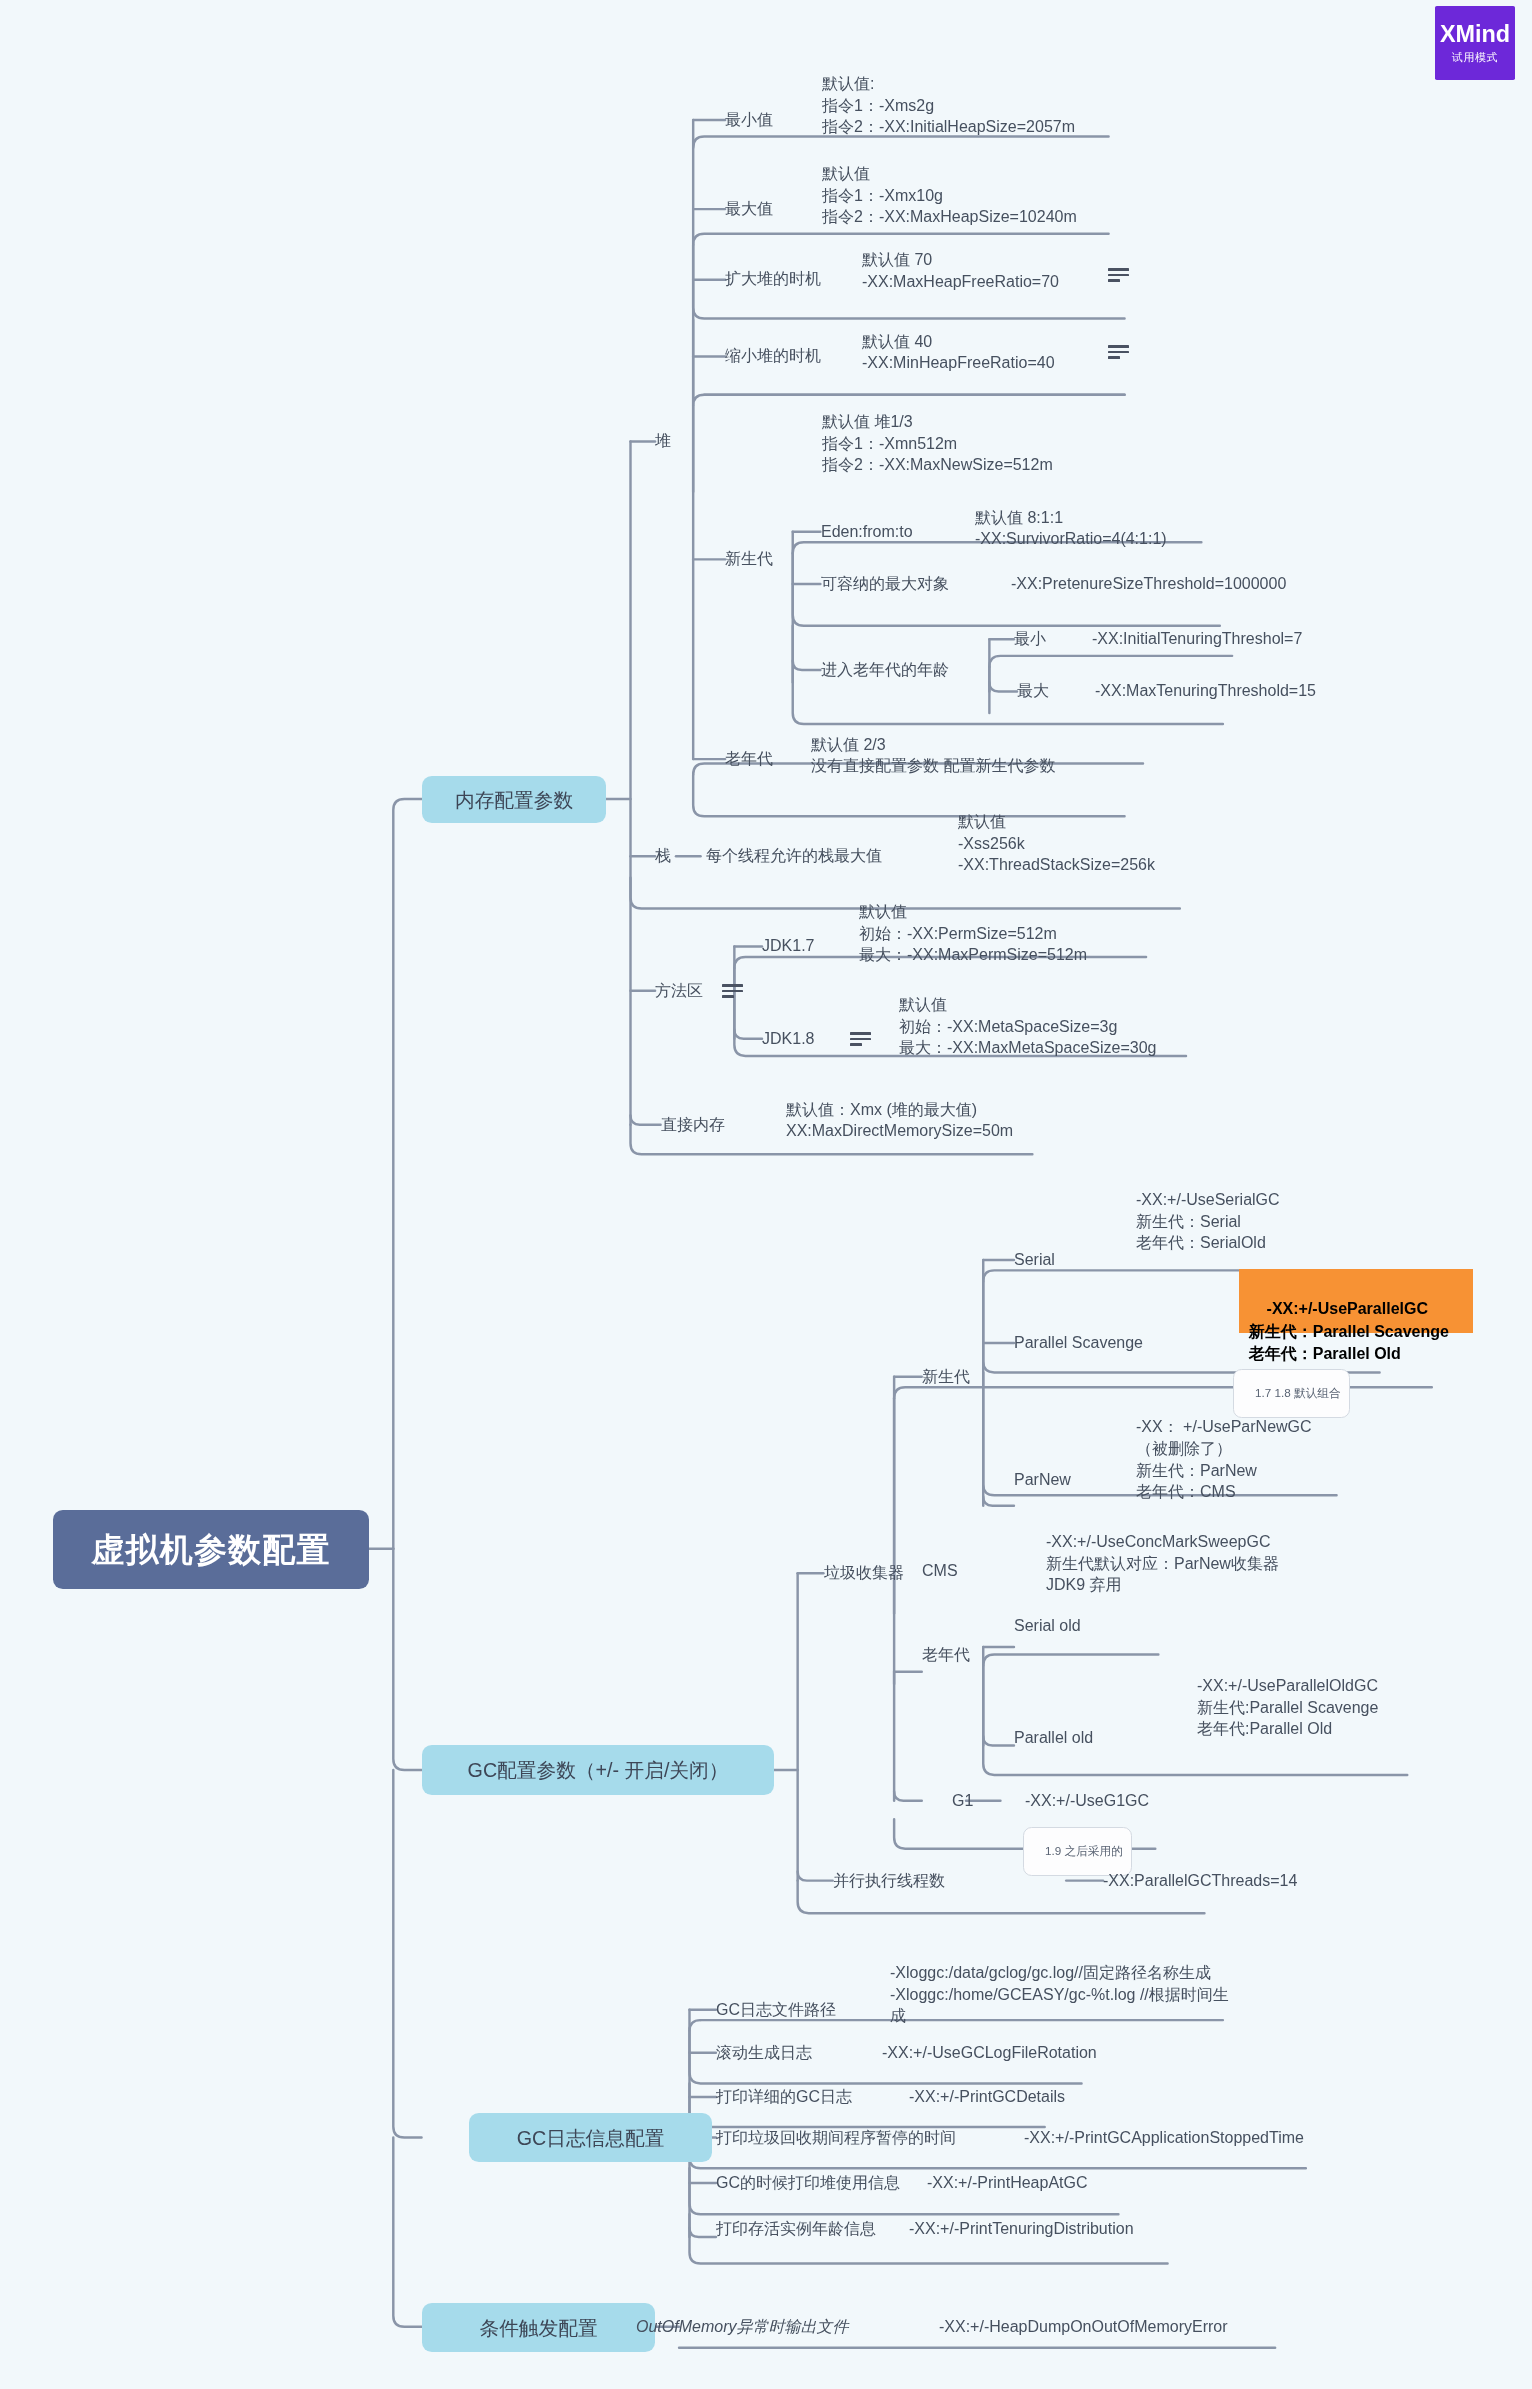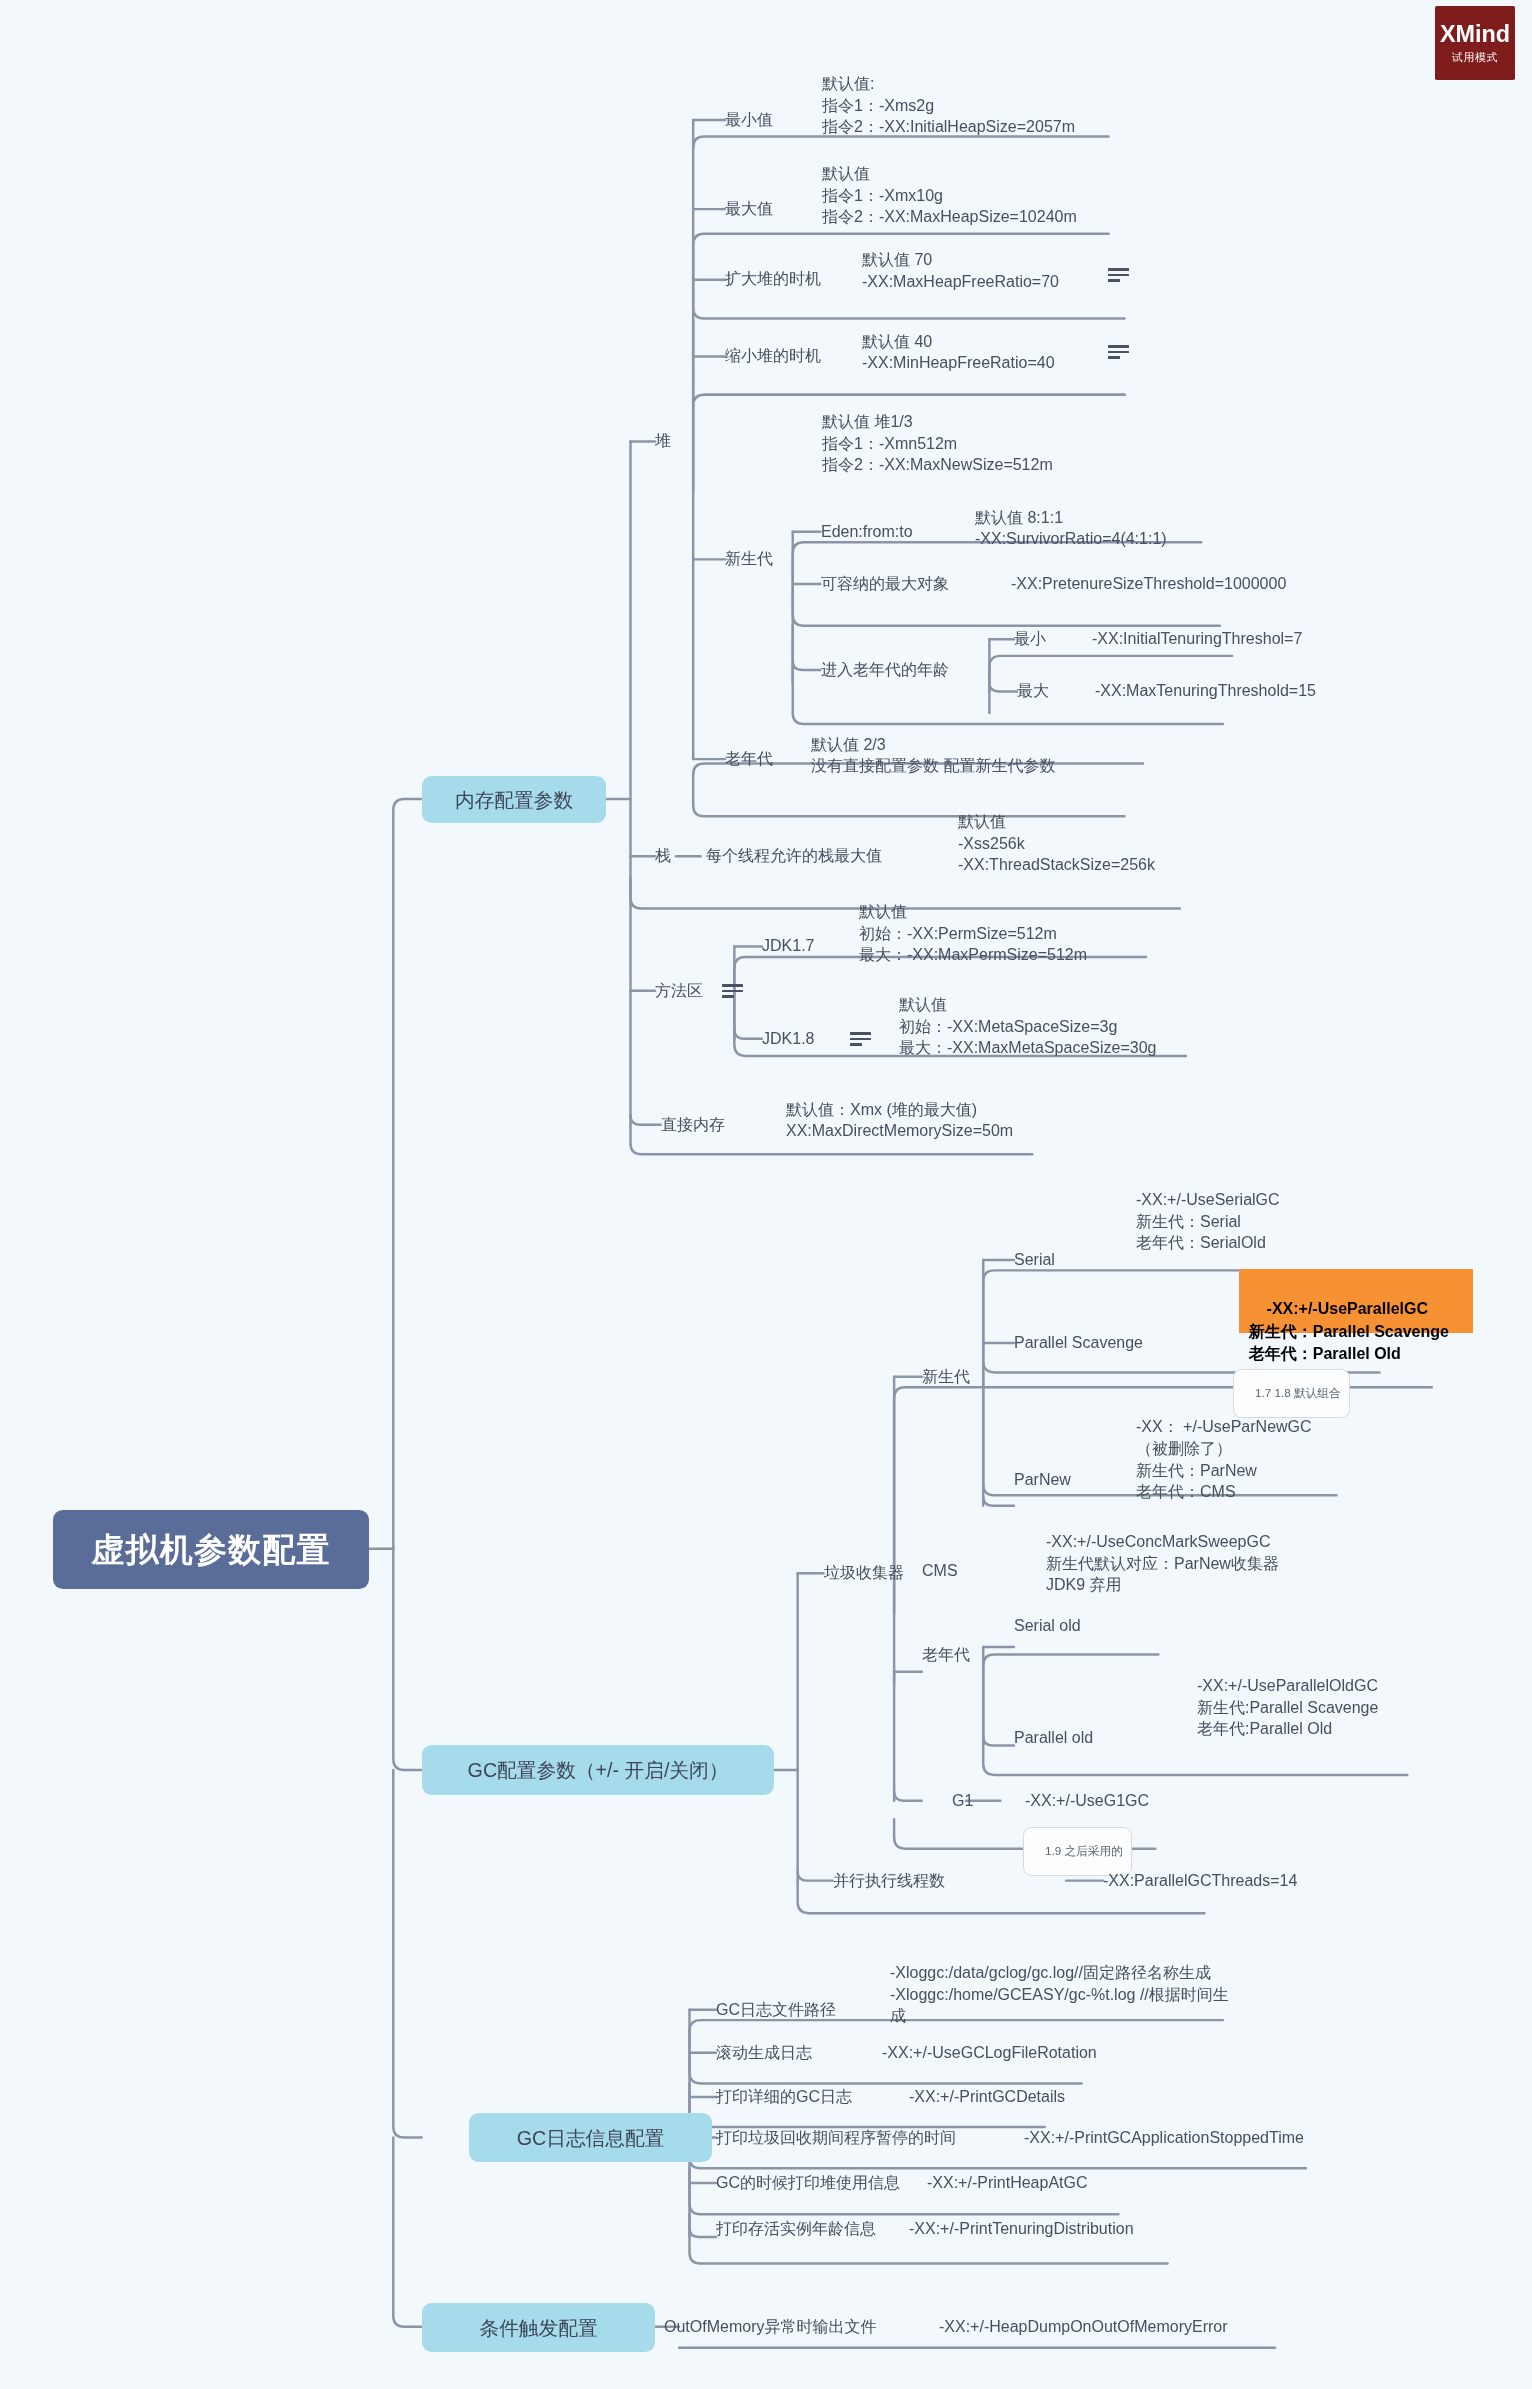--- a/index.html
+++ b/index.html
@@ -43,21 +43,21 @@
   }
   .noteicon{position:absolute;width:21px;height:14.8px;}
   .noteicon i{display:block;background:#4a5262;height:2.5px;border-radius:0.6px;margin-bottom:3.1px;}
   .noteicon i:nth-child(1){width:21px;}
   .noteicon i:nth-child(2){width:21px;}
   .noteicon i:nth-child(3){width:12.3px;}
 
   
   .xmind{
     position:absolute;right:17px;top:6.1px;width:80px;height:74px;
-    background:#7f1d1d;border-radius:1.8px;
+    background:#6d28d9;border-radius:1.8px;
     display:flex;flex-direction:column;align-items:center;justify-content:center;
     color:#ffffff;
   }
   .xmind .x1{font-size:23.4px;font-weight:bold;letter-spacing:0px;line-height:1;}
   .xmind .x2{font-size:11px;margin-top:5.5px;letter-spacing:0.6px;line-height:1;}
 </style>
 </head>
 <body>
 
 <div id="canvas">
@@ -471,21 +471,21 @@
     <span>-XX:+/-PrintHeapAtGC</span>
   </div>
 
   <div class="node leaf" style="left:716px;top:2212px;width:221px;height:34px;">
     <span>打印存活实例年龄信息</span>
   </div>
   <div class="node leaf" style="left:909px;top:2212px;width:320px;height:34px;">
     <span>-XX:+/-PrintTenuringDistribution</span>
   </div>
 
-  <div class="node leaf" style="left:664px;top:2310px;width:258px;height:34px;">
+  <div class="node leaf" style="left:636px;top:2310px;width:258px;height:34px;font-style:italic;">
     <span>OutOfMemory异常时输出文件</span>
   </div>
   <div class="node leaf" style="left:939px;top:2310px;width:381px;height:34px;">
     <span>-XX:+/-HeapDumpOnOutOfMemoryError</span>
   </div>
 
 </div>
 
 
 </body></html>

